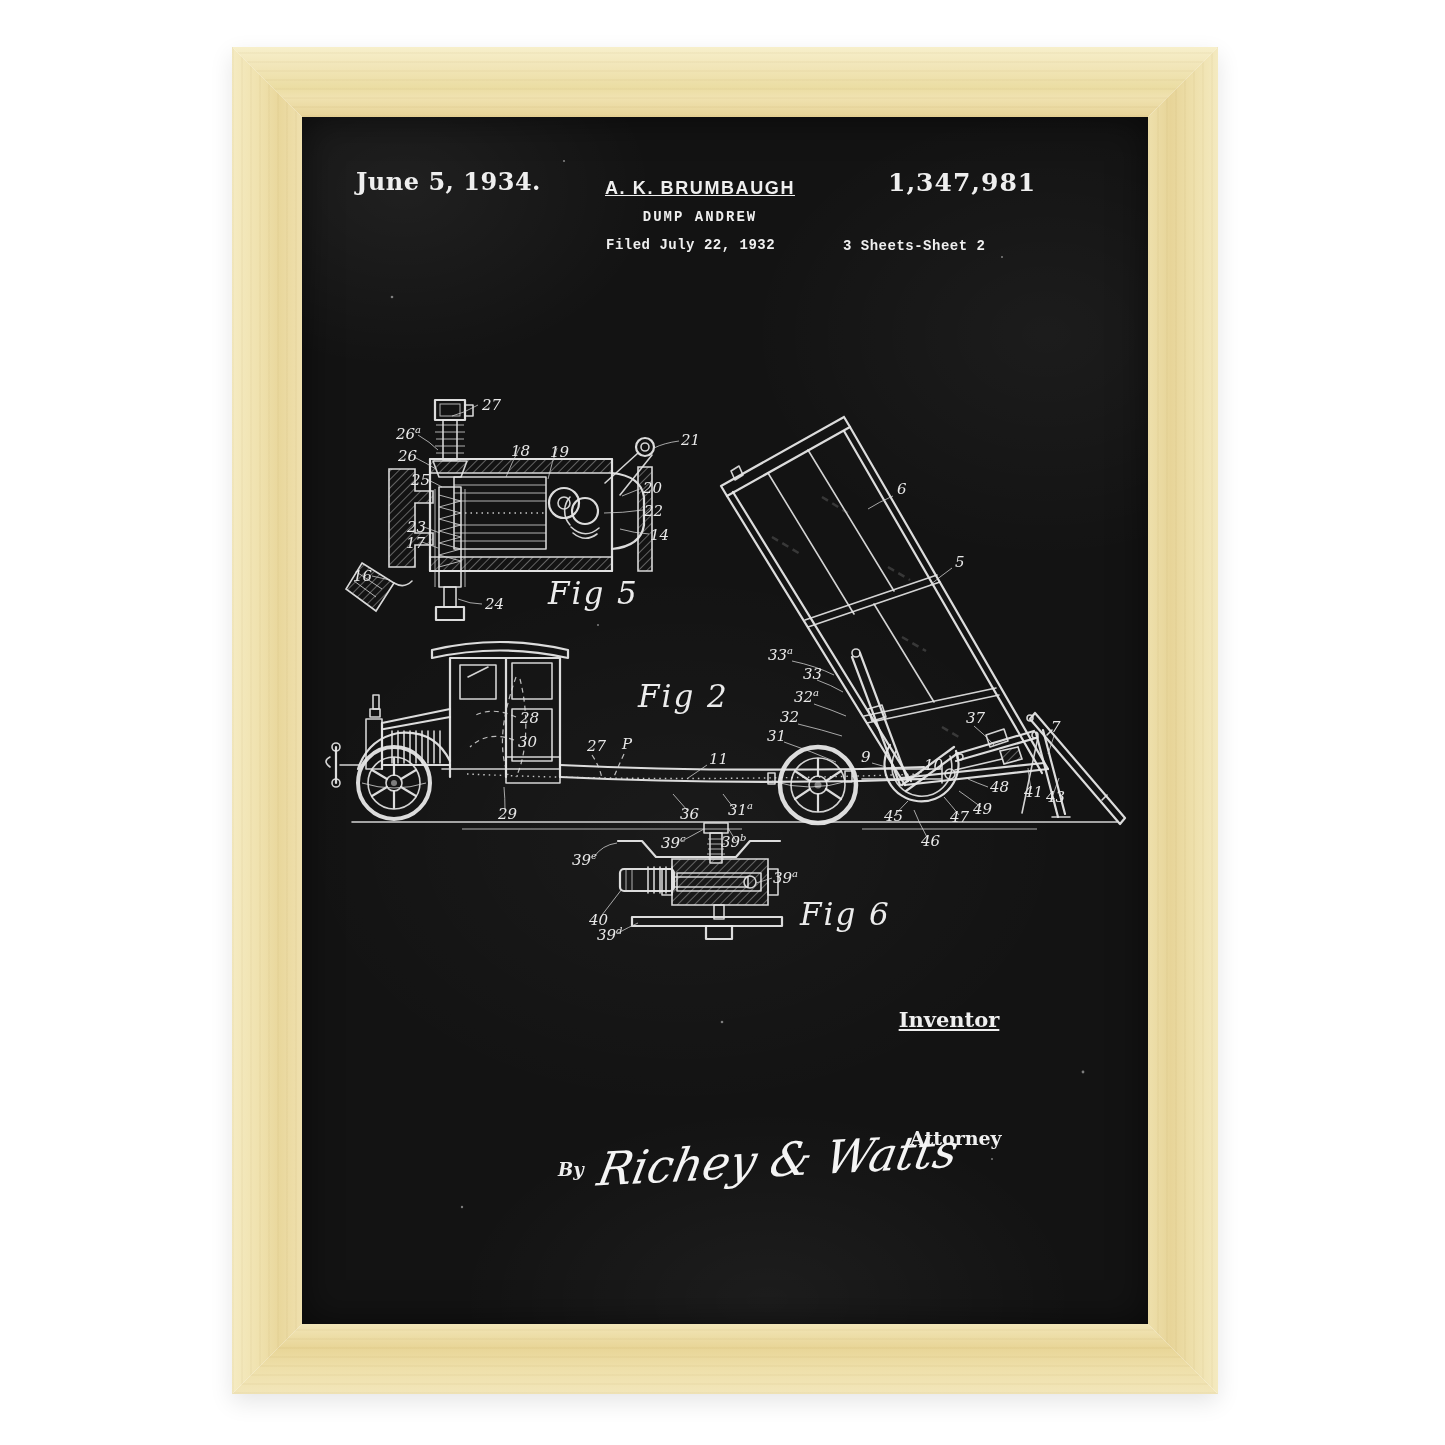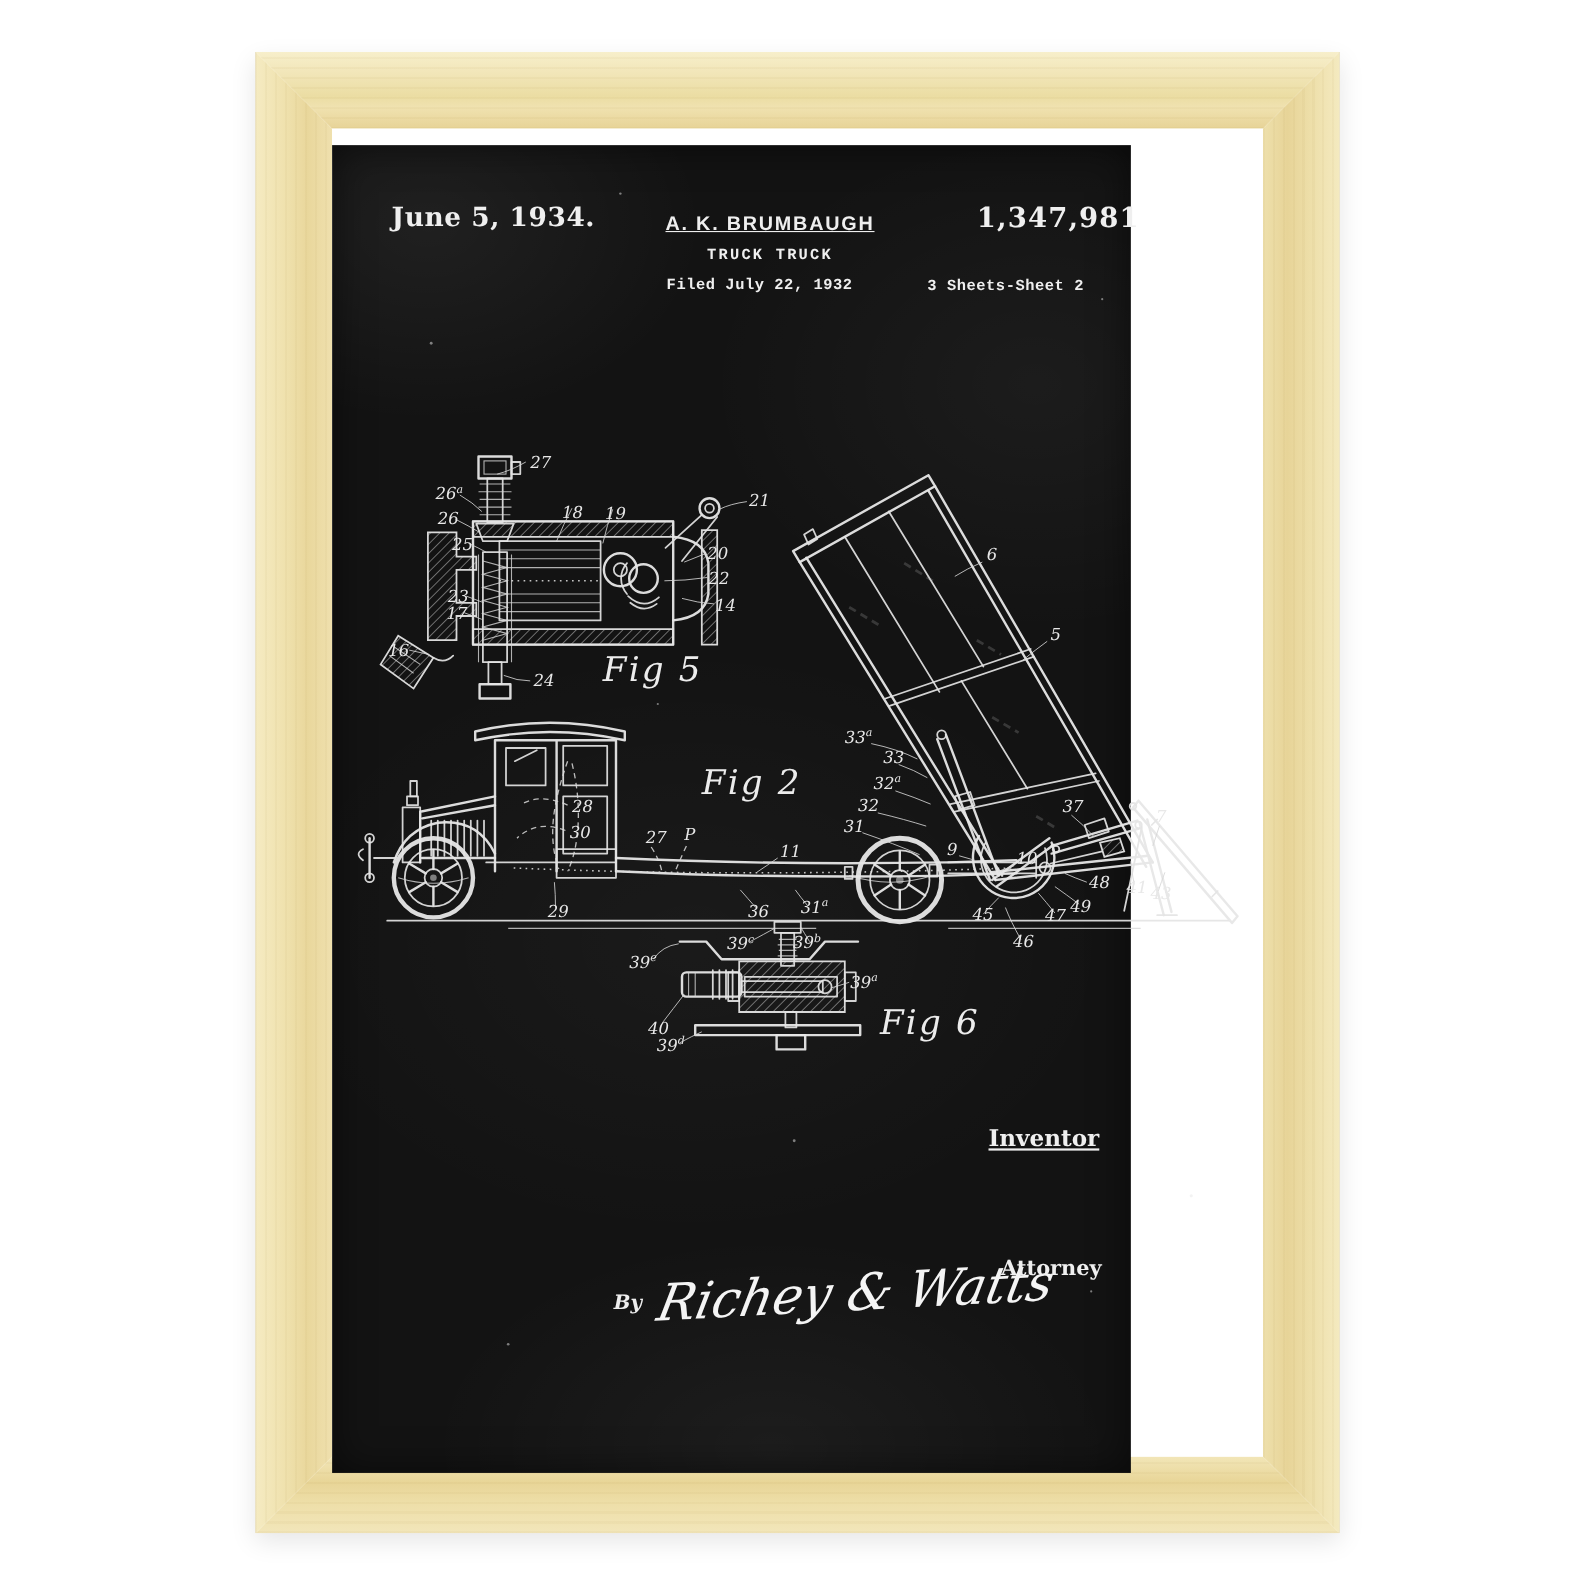--- a/index.html
+++ b/index.html
@@ -23,28 +23,28 @@
      clip-path:polygon(0 0,100% 70px,100% calc(100% - 70px),0 100%);
      background:
        repeating-linear-gradient(90deg, rgba(160,128,55,0.05) 0 2px, rgba(255,255,255,0) 2px 9px),
        linear-gradient(90deg,#f5ebc2 0%,#efe1ad 40%,#e9d79c 68%,#efe0ae 100%);}
   .f-right{right:0;top:0;width:70px;height:100%;
      clip-path:polygon(100% 0,100% 100%,0 calc(100% - 70px),0 70px);
      background:
        repeating-linear-gradient(90deg, rgba(160,128,55,0.05) 0 2px, rgba(255,255,255,0) 2px 9px),
        linear-gradient(270deg,#f4eac0 0%,#eddea8 40%,#e7d498 68%,#eee0ac 100%);}
   
-  .poster{position:absolute;left:70px;top:70px;width:726px;height:1207px;
+  .poster{position:absolute;left:70px;top:70px;width:846px;height:1207px;
      background:
        radial-gradient(ellipse 420px 300px at 12% 6%, rgba(255,255,255,0.055), rgba(0,0,0,0) 60%),
        radial-gradient(ellipse 500px 380px at 88% 18%, rgba(255,255,255,0.04), rgba(0,0,0,0) 60%),
        radial-gradient(ellipse 600px 420px at 45% 60%, rgba(255,255,255,0.03), rgba(0,0,0,0) 65%),
        radial-gradient(ellipse 520px 320px at 55% 98%, rgba(255,255,255,0.045), rgba(0,0,0,0) 60%),
        #131313;
-     box-shadow:inset 0 0 36px rgba(0,0,0,0.55);margin-top:15px;}
+     box-shadow:inset 0 0 36px rgba(0,0,0,0.55);}
   .ptext{position:absolute;color:#efefef;white-space:nowrap;}
   .t-date{left:54px;top:50px;font:bold 24px "DejaVu Serif",serif;letter-spacing:0.5px;}
   .t-name{left:300px;top:61px;width:196px;text-align:center;
           font:600 18px "Liberation Sans",sans-serif;letter-spacing:1.6px;text-decoration:underline;}
   .t-number{left:586px;top:51px;font:bold 25px "DejaVu Serif",serif;letter-spacing:1px;}
   .t-title{left:300px;top:92px;width:196px;text-align:center;
            font:bold 14px "Liberation Mono",monospace;letter-spacing:2px;}
   .t-filed{left:304px;top:120px;width:188px;
            font:bold 14px "Liberation Mono",monospace;letter-spacing:0.5px;}
   .t-sheet{left:541px;top:121px;font:bold 14px "Liberation Mono",monospace;letter-spacing:0.5px;text-align:center;}
@@ -80,21 +80,21 @@
     <div class="fstrip f-top"></div>
     <div class="fstrip f-bottom"></div>
     <div class="fstrip f-left"></div>
     <div class="fstrip f-right"></div>
 
     <div class="poster">
 
       <div class="ptext t-date">June 5, 1934.</div>
       <div class="ptext t-name">A. K. BRUMBAUGH</div>
       <div class="ptext t-number">1,347,981</div>
-      <div class="ptext t-title">TRUCK TRUCK</div>
+      <div class="ptext t-title">DUMP ANDREW</div>
       <div class="ptext t-filed">Filed July 22, 1932</div>
       <div class="ptext t-sheet">3 Sheets-Sheet  2</div>
 
       <svg width="846" height="1207" viewBox="0 0 846 1207">
         <defs>
           <pattern id="hatch" width="6" height="6" patternUnits="userSpaceOnUse" patternTransform="rotate(45)">
             <line x1="0" y1="0" x2="0" y2="6" stroke="#cccccc" stroke-width="1.1"></line>
           </pattern>
         </defs>
 

